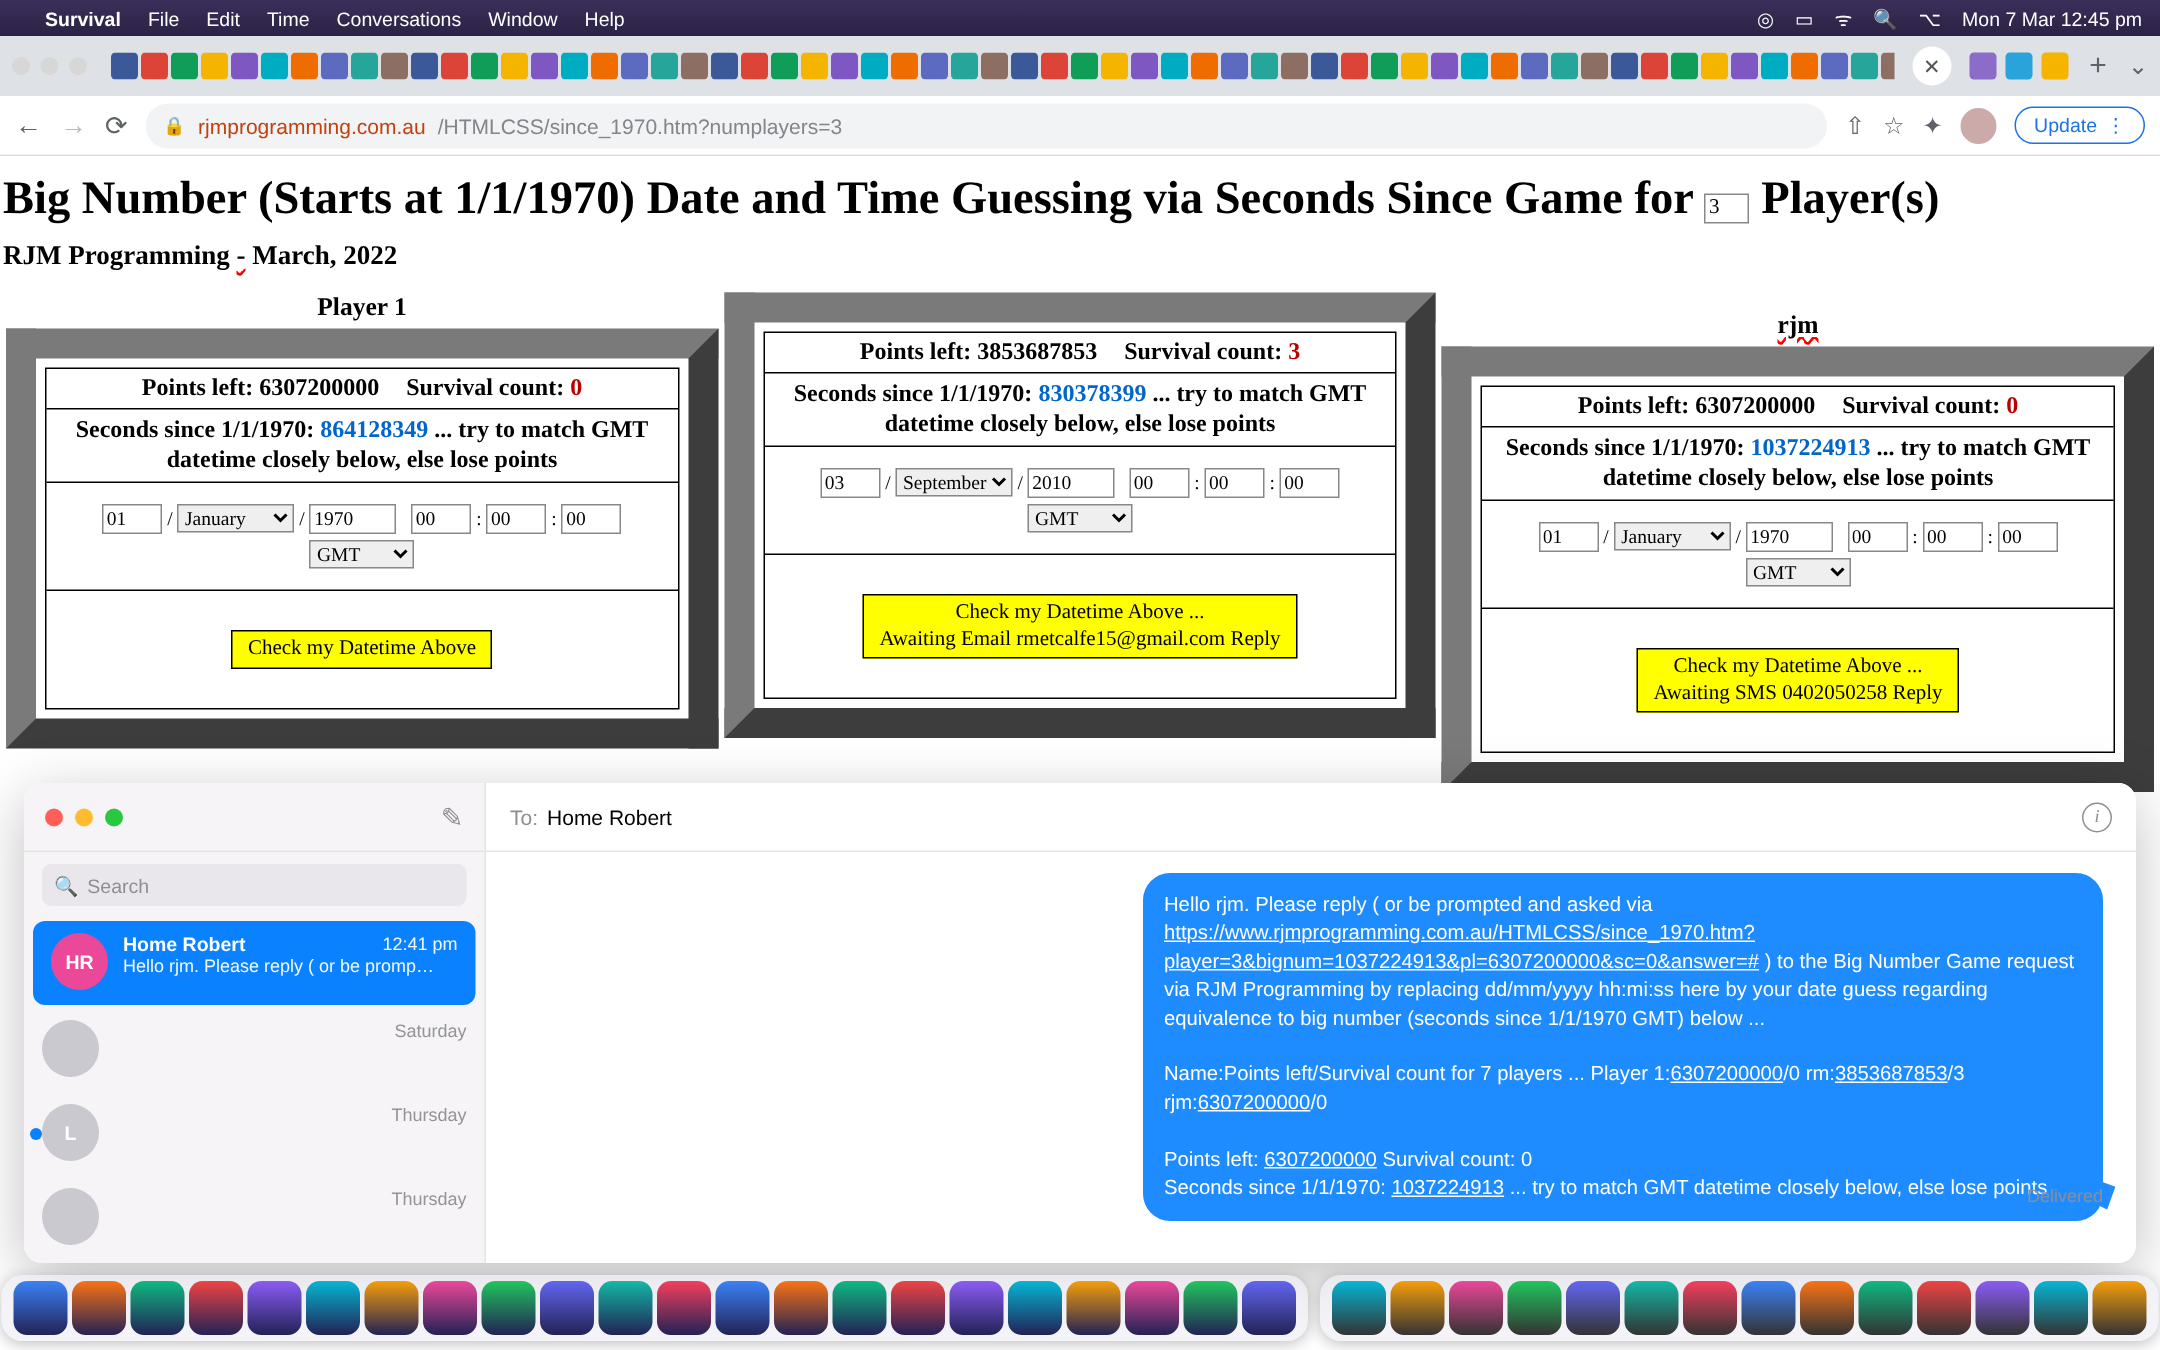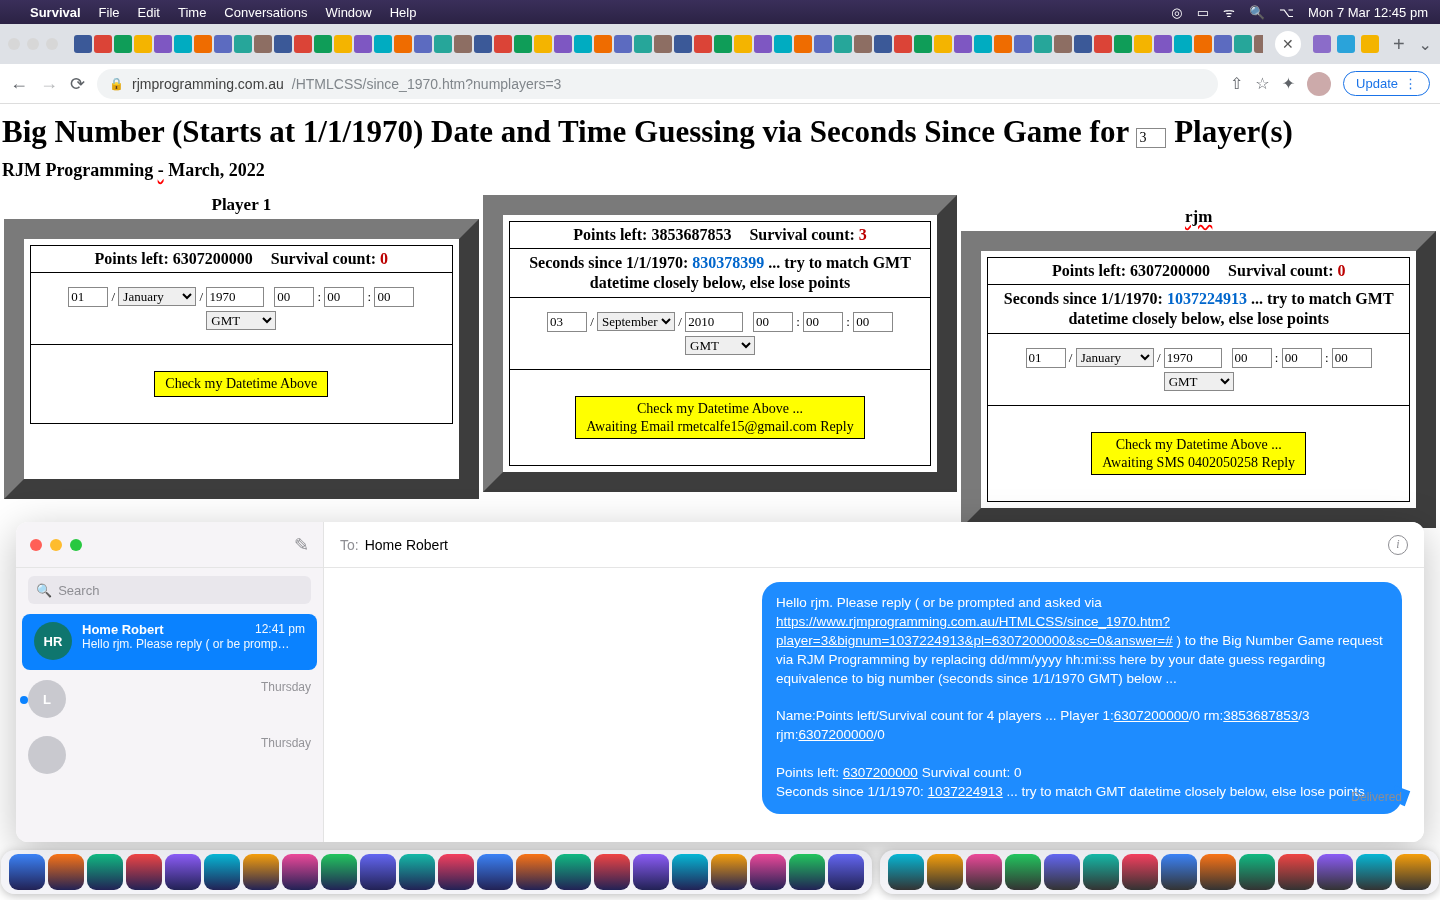--- a/index.html
+++ b/index.html
@@ -16,21 +16,21 @@
   .chrome-top { background:#dee1e6; height:40px; display:flex; align-items:center; padding:0 8px; font-family:-apple-system,Helvetica,Arial,sans-serif; gap:6px; }
   .traffic { display:flex; gap:7px; margin-right:10px; }
   .traffic .dot { width:12px; height:12px; border-radius:50%; background:#d7d7d7; }
   .favrow { flex:1; display:flex; align-items:center; gap:2px; overflow:hidden; }
   .fav { width:18px; height:18px; border-radius:3px; background:#8aa; flex:0 0 auto; display:flex; align-items:center; justify-content:center; font-size:10px; color:#fff; }
   .tabclose { width:26px; height:26px; border-radius:50%; background:#fff; display:flex; align-items:center; justify-content:center; color:#555; font-size:14px; margin:0 6px;}
   .chrome-url { background:#fff; height:40px; display:flex; align-items:center; padding:0 10px; gap:12px; font-family:-apple-system,Helvetica,Arial,sans-serif; border-bottom:1px solid #ddd;}
   .chrome-url .navbtn { color:#5f6368; font-size:18px; }
   .urlbox { flex:1; height:30px; background:#f1f3f4; border-radius:15px; display:flex; align-items:center; padding:0 12px; font-size:14px; color:#202124; gap:8px;}
   .urlbox .lock { font-size:12px; color:#5f6368; }
-  .urlbox .domain { color:#404040; }
+  .urlbox .domain { color:#c2410c; }
   .urlbox .path { color:#80868b; }
   .update-btn { border:1px solid #1a73e8; color:#1a73e8; border-radius:16px; padding:4px 12px; font-size:13px; display:flex; align-items:center; gap:6px;}
 
   
   .page { padding:4px 2px 0 2px; }
   h1.title { font-size:31px; font-weight:bold; margin:6px 0 10px 0; }
   h1.title input { width:30px; font-size:14px; font-family:serif; border:1px solid #888; padding:1px 2px; }
   h3.sub { font-size:18px; font-weight:bold; margin:0 0 14px 0; }
   h3.sub .wavy { text-decoration: underline wavy red; text-underline-offset:2px; }
 
@@ -59,21 +59,21 @@
   .msg-side { width:308px; background:#f6f4f7; border-right:1px solid #e3e3e3; display:flex; flex-direction:column;}
   .msg-side-top { height:46px; display:flex; align-items:center; padding:0 14px; gap:8px; border-bottom:1px solid #e5e5e5;}
   .msg-side-top .tl { display:flex; gap:8px; }
   .tl .d { width:12px; height:12px; border-radius:50%; }
   .tl .r{background:#ff5f57;} .tl .y{background:#febc2e;} .tl .g{background:#28c840;}
   .compose { margin-left:auto; color:#8e8e93; font-size:18px; }
   .searchbox { margin:8px 12px; background:#e9e7ec; border-radius:6px; height:28px; display:flex; align-items:center; padding:0 8px; color:#8e8e93; font-size:13px; gap:6px;}
   .convlist { flex:1; overflow:hidden; }
   .conv { padding:8px 12px 10px 12px; display:flex; gap:10px; align-items:flex-start; border-bottom:0; position:relative;}
   .conv.sel { background:#0a82ff; color:#fff; border-radius:8px; margin:2px 6px; }
-  .avatar { width:38px; height:38px; border-radius:50%; background:#0f766e; color:#fff; display:flex; align-items:center; justify-content:center; font-size:13px; font-weight:600; flex-shrink:0;}
+  .avatar { width:38px; height:38px; border-radius:50%; background:#ec4899; color:#fff; display:flex; align-items:center; justify-content:center; font-size:13px; font-weight:600; flex-shrink:0;}
   .conv .meta{ flex:1; font-size:13px; min-width:0;}
   .conv .top{ display:flex; justify-content:space-between; }
   .conv .name{ font-weight:600; }
   .conv .time{ font-size:12px; opacity:.95; }
   .conv .prev{ font-size:12px; opacity:.95; white-space:nowrap; overflow:hidden; text-overflow:ellipsis; max-width:210px;}
   .conv.plain { color:#000; }
   .conv.plain .avatar{ background:#c9c9cf; }
   .conv.plain .time{ color:#8e8e93; text-align:right; width:100%;}
   .conv.plain .top{ justify-content:flex-end; }
   .bluedot{ width:8px; height:8px; background:#0a82ff; border-radius:50%; position:absolute; left:4px; top:50%; transform:translateY(-50%);}
@@ -224,20 +224,21 @@
   <h3 class="sub">
     <span>RJM Programming </span><span class="wavy">-</span><span> March, 2022</span>
   </h3>
 
   <div class="boards" id="boards">
       <div class="col">
         <div class="pname">Player 1</div>
         <div class="panel">
           <div class="inner">
             <div class="row1"><span>Points left: 6307200000</span><span class="sc">Survival count: <span class="scv">0</span></span></div>
+            <div class="row2">Seconds since 1/1/1970: <span class="secs">864128349</span> ... try to match GMT datetime closely below, else lose points</div>
             <div class="row3"><input type="text" value="01" style=""> <span class="sep">/</span> <select><option selected="">January</option><option>February</option><option>March</option><option>April</option><option>May</option><option>June</option><option>July</option><option>August</option><option>September</option><option>October</option><option>November</option><option>December</option></select> <span class="sep">/</span> <input type="text" class="year" value="1970" style=""> &nbsp; <input type="text" value="00" style=""> : <input type="text" value="00" style=""> : <input type="text" value="00" style=""><div class="line2"><select style="min-width:70px;"><option>GMT</option></select></div></div>
             <div class="row4"><button class="yellowbtn">Check my Datetime Above</button></div>
           </div>
         </div>
       </div>
       <div class="col">
         <div class="panel">
           <div class="inner">
             <div class="row1"><span>Points left: 3853687853</span><span class="sc">Survival count: <span class="scv">3</span></span></div>
             <div class="row2">Seconds since 1/1/1970: <span class="secs">830378399</span> ... try to match GMT datetime closely below, else lose points</div>
@@ -279,20 +280,28 @@
           <div class="avatar">HR</div>
           <div class="meta">
             <div class="top">
               <span class="name">Home Robert</span>
               <span class="time">12:41 pm</span>
             </div>
             <div class="prev">Hello rjm. Please reply ( or be prompted and asked via https://www.rjmprogram...</div>
           </div>
         </div>
         <div class="conv plain">
+          <div class="avatar"></div>
+          <div class="meta">
+            <div class="top">
+              <span class="time">Saturday</span>
+            </div>
+          </div>
+        </div>
+        <div class="conv plain">
           <div class="bluedot"></div>
           <div class="avatar">L</div>
           <div class="meta">
             <div class="top">
               <span class="time">Thursday</span>
             </div>
           </div>
         </div>
         <div class="conv plain">
           <div class="avatar"></div>
@@ -307,21 +316,21 @@
   <div class="msg-main">
     <div class="msg-head">
       <span class="to">To:</span>
       <span class="who">Home Robert</span>
       <span class="info">i</span>
     </div>
     <div class="msg-body">
       <div class="bubble">
         <span>Hello rjm. Please reply ( or be prompted and asked via </span><a>https://www.rjmprogramming.com.au/HTMLCSS/since_1970.htm?player=3&amp;bignum=1037224913&amp;pl=6307200000&amp;sc=0&amp;answer=#</a><span> ) to the Big Number Game request via RJM Programming by replacing dd/mm/yyyy hh:mi:ss here by your date guess regarding equivalence to big number (seconds since 1/1/1970 GMT) below ...</span>
         <br><br>
-        <span> Name:Points left/Survival count for 4 players ...  Player 1:</span><span class="u">6307200000</span><span>/0 rm:</span><span class="u">3853687853</span><span>/3 rjm:</span><span class="u">6307200000</span><span>/0</span>
+        <span> Name:Points left/Survival count for 7 players ...  Player 1:</span><span class="u">6307200000</span><span>/0 rm:</span><span class="u">3853687853</span><span>/3 rjm:</span><span class="u">6307200000</span><span>/0</span>
         <br><br>
         <span>Points left: </span><span class="u">6307200000</span><span>     Survival count: 0</span><br>
         <span>Seconds since 1/1/1970: </span><span class="u">1037224913</span><span> ... try to match GMT datetime closely below, else lose points</span>
       </div>
       <div class="delivered">Delivered</div>
     </div>
   </div>
 </div>
 
 <div class="dock">

